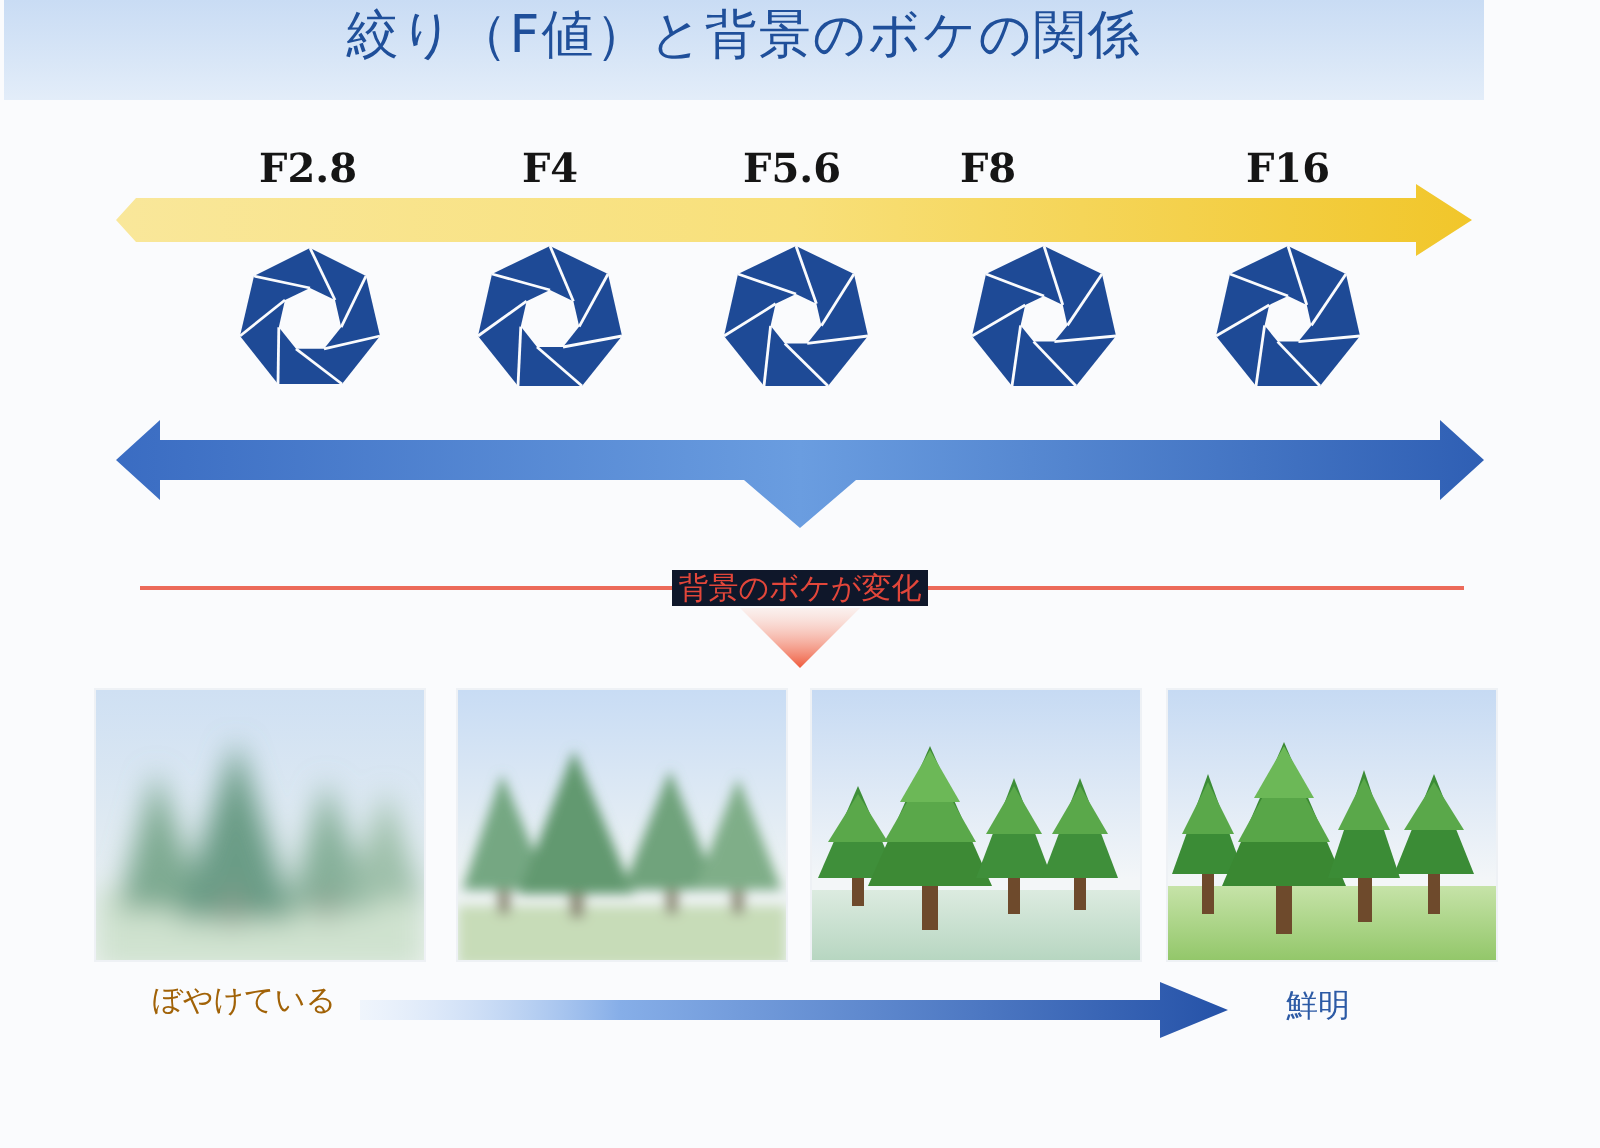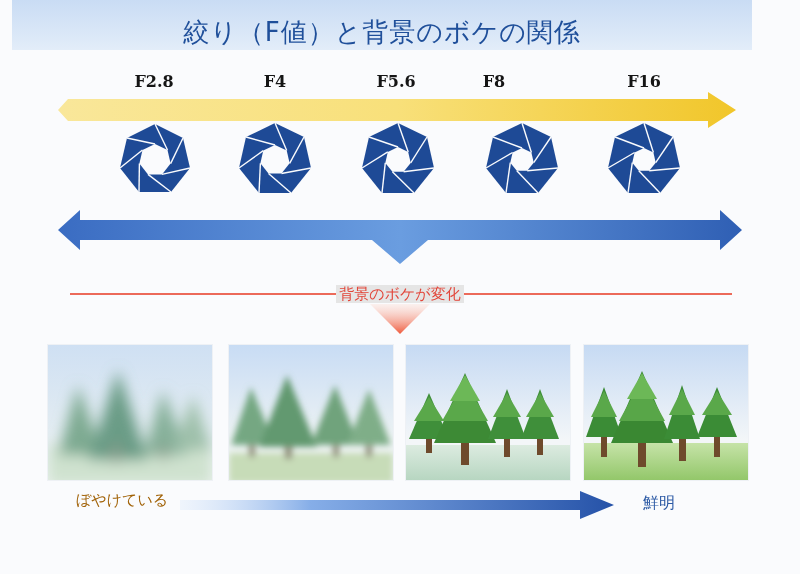--- a/index.html
+++ b/index.html
@@ -2,38 +2,38 @@
 <html><head>
 <meta charset="utf-8">
 <style>
   html, body { margin: 0; padding: 0; }
   body {
     width: 800px; height: 574px; overflow: hidden; position: relative;
     background: #fafbfd;
     font-family: "DejaVu Sans", sans-serif;
   }
   .header {
-    position: absolute; left: 12px; top: 0; width: 740px; height: 50px;
+    position: absolute; left: 2px; top: 0; width: 740px; height: 50px;
     background: linear-gradient(180deg, #c9dcf4 0%, #d8e6f7 60%, #e3edf9 100%);
-    display: flex; align-items: flex-end; justify-content: center;
+    display: flex; align-items: flex-start; justify-content: center;
   }
   .header .title {
     font-size: 26px; color: #1f4f9a; letter-spacing: 1px; font-weight: normal;
   }
   .fstop {
     position: absolute; top: 72px; font-family: "DejaVu Serif", serif;
-    font-weight: bold; font-size: 16px; color: #151515; transform: translateX(-50%);
+    font-weight: bold; font-size: 20px; color: #151515; transform: translateX(-50%);
   }
   .abs { position: absolute; }
   .aperture { position: absolute; top: 122px; width: 76px; height: 76px; }
   .bokeh-label {
     position: absolute; left: 0; right: 0; top: 284px; text-align: center;
   }
   .bokeh-label span {
-    background: #e5e5e5; color: #e2463a; font-size: 15px; padding: 0 3px;
+    background: #0f172a; color: #e2463a; font-size: 15px; padding: 0 3px;
   }
   .photo {
     position: absolute; top: 344px; width: 164px; height: 135px; overflow: hidden;
     border: 1px solid #eef1f5;
   }
   .photo svg { display: block; }
   .scale-left {
     position: absolute; left: 76px; top: 491px; font-size: 15px; color: #a16207;
   }
   .scale-right {

